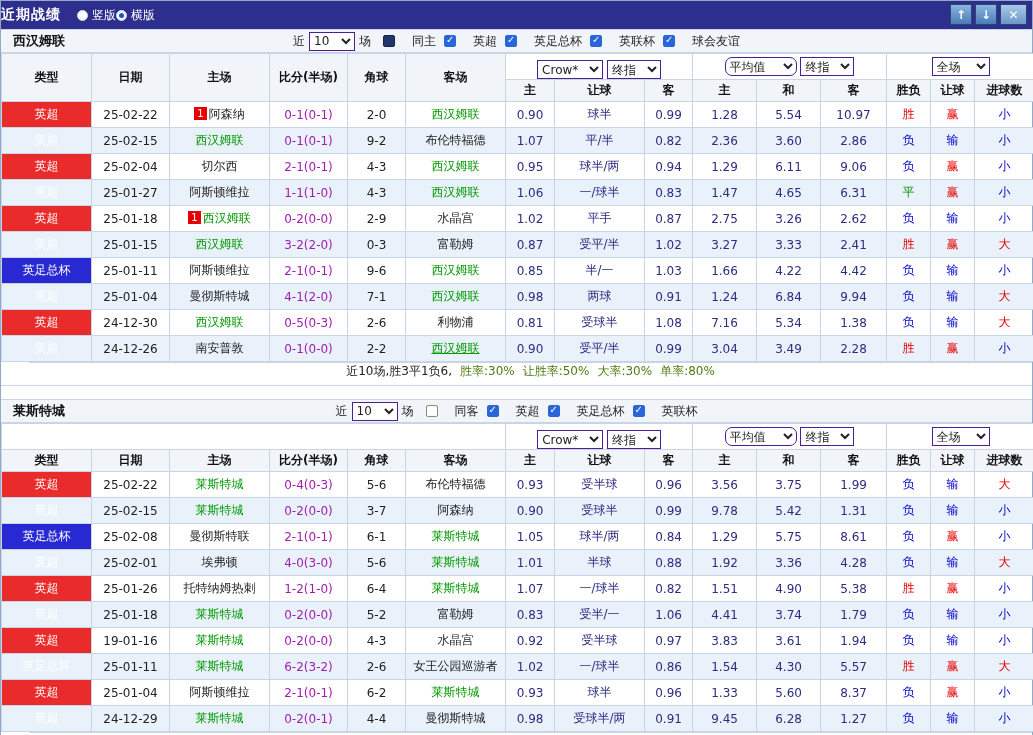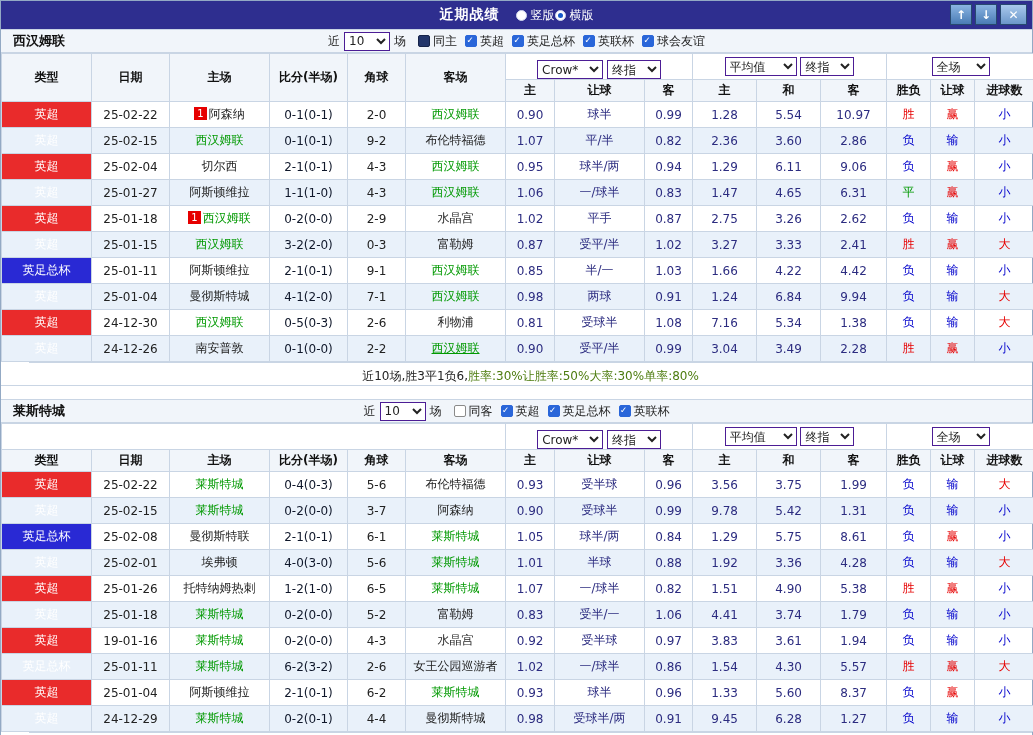--- a/index.html
+++ b/index.html
@@ -10,21 +10,21 @@
     font-size: 12px;
     color: #222;
   }
   .page { width: 1033px; border: 1px solid #93a9c4; background: #fff; }
 
   
   .titlebar {
     height: 28px; background: #2e2e8f; color: #fff;
     display: flex; align-items: center; position: relative;
   }
-  .tb-center { flex: 1; display: flex; justify-content: center; align-items: center; gap: 16px; }
+  .tb-center { flex: 1; display: flex; align-items: center; gap: 16px; }
   .tb-title { font-weight: bold; font-size: 14px; letter-spacing: 1px; }
   .radio-item { display: inline-flex; align-items: center; gap: 4px; cursor: pointer; color: #fff; }
   .radio-dot {
     width: 11px; height: 11px; border-radius: 50%; background: #fff;
     display: inline-block; position: relative; border: 1px solid #cfd6ee;
   }
   .radio-dot.sel::after {
     content: ""; position: absolute; left: 2px; top: 2px;
     width: 5px; height: 5px; border-radius: 50%; background: #1559c8;
   }
@@ -40,72 +40,72 @@
   
   .block { border-top: 1px solid #c9d5e4; }
   .block.first { margin-bottom: 13px; border-bottom: 1px solid #c9d5e4; }
 
   .filterbar {
     height: 23px; background: #f1f5fa; border-bottom: 1px solid #c9d5e4;
     display: flex; align-items: center; justify-content: center; position: relative; gap: 4px;
   }
   .team-name { position: absolute; left: 12px; font-weight: bold; font-size: 13px; color: #111; }
   .cb-group { display: inline-flex; align-items: center; gap: 8px; margin-left: 8px; }
-  .cb-item { display: inline-flex; align-items: center; gap: 3px; cursor: pointer; font-family: Liberation Mono, monospace; }
+  .cb-item { display: inline-flex; align-items: center; gap: 17px; cursor: pointer; }
   .cb-box {
     width: 12px; height: 12px; border: 1px solid #8a8a8a; background: #fff;
     display: inline-block; border-radius: 2px; position: relative;
   }
   .cb-box.checked { background: #2a66d9; border-color: #2a66d9; }
   .cb-box.checked::after {
     content: "✓"; position: absolute; left: 1px; top: -2px;
     color: #fff; font-size: 10px; font-weight: bold;
   }
   .cb-box.solid { background: #23366b; border-color: #16244a; }
 
   select {
     font-family: inherit; font-size: 12px; height: 19px;
     border: 1px solid #4c1d95; background: #fff; color: #222;
   }
   .w-count { width: 46px; }
   .w-company { width: 66px; margin-top: 6px; }
   .w-time { width: 54px; }
-  .w-avg { width: 72px; }
+  .w-avg { width: 72px; border-radius: 7px; }
   .w-scope { width: 58px; }
 
   
   table { width: 100%; border-collapse: collapse; table-layout: fixed; }
   th, td {
     border: 1px solid #c9d5e4; text-align: center; padding: 0;
     white-space: nowrap; overflow: hidden;
   }
   thead th { background: #f1f5fa; height: 22px; font-weight: bold; font-size: 12px; color: #111; }
   thead th.dd-cell { background: #fff; font-weight: normal; }
   tbody td { height: 26px; font-size: 12px; }
   tbody tr.alt td { background: #e9f1fa; }
 
   td.lg-red  { background: #e92b2b; color: #fff; }
   td.lg-blue { background: #2929d4; color: #fff; }
   .self { color: #009900; }
   .u { text-decoration: underline; }
-  td.score { color: #0f172a; }
+  td.score { color: #a21caf; }
   td.num { color: #2c2c80; }
   td.c-red { color: #e60000; }
   td.c-blue { color: #0000cc; }
   td.c-green { color: #009900; }
   td.team { cursor: pointer; }
   .badge {
     display: inline-block; background: #e60000; color: #fff;
     font-size: 10px; line-height: 13px; height: 13px; padding: 0 3px;
     margin-right: 2px; vertical-align: 1px;
   }
 
   .summary {
-    height: 23px; display: flex; align-items: flex-end; justify-content: center;
-    gap: 0; border-top: 1px solid #c9d5e4; background: #fff; font-size: 12px; margin-left: 28px;
+    height: 23px; display: flex; align-items: flex-start; justify-content: center;
+    gap: 8px; border-top: 1px solid #c9d5e4; background: #fff; font-size: 12px; margin-left: 28px;
   }
   .summary .stat { color: #4d7c0f; }
 </style>
 </head>
 <body>
 
 <div class="page">
 
   <div class="titlebar">
     <div class="tb-center">
@@ -308,21 +308,21 @@
             <td class="num">2.41</td>
             <td class="c-red">胜</td>
             <td class="c-red">赢</td>
             <td class="c-red">大</td>
           </tr>
           <tr>
             <td class="lg-blue">英足总杯</td>
             <td>25-01-11</td>
             <td class="team"><span class="">阿斯顿维拉</span></td>
             <td class="score">2-1(0-1)</td>
-            <td>9-1</td>
+            <td>9-6</td>
             <td class="team"><span class="self">西汉姆联</span></td>
             <td class="num">0.85</td>
             <td class="num">半/一</td>
             <td class="num">1.03</td>
             <td class="num">1.66</td>
             <td class="num">4.22</td>
             <td class="num">4.42</td>
             <td class="c-blue">负</td>
             <td class="c-blue">输</td>
             <td class="c-blue">小</td>
@@ -536,21 +536,21 @@
             <td class="num">4.28</td>
             <td class="c-blue">负</td>
             <td class="c-blue">输</td>
             <td class="c-red">大</td>
           </tr>
           <tr>
             <td class="lg-red">英超</td>
             <td>25-01-26</td>
             <td class="team"><span class="">托特纳姆热刺</span></td>
             <td class="score">1-2(1-0)</td>
-            <td>6-5</td>
+            <td>6-4</td>
             <td class="team"><span class="self">莱斯特城</span></td>
             <td class="num">1.07</td>
             <td class="num">一/球半</td>
             <td class="num">0.82</td>
             <td class="num">1.51</td>
             <td class="num">4.90</td>
             <td class="num">5.38</td>
             <td class="c-red">胜</td>
             <td class="c-red">赢</td>
             <td class="c-blue">小</td>

